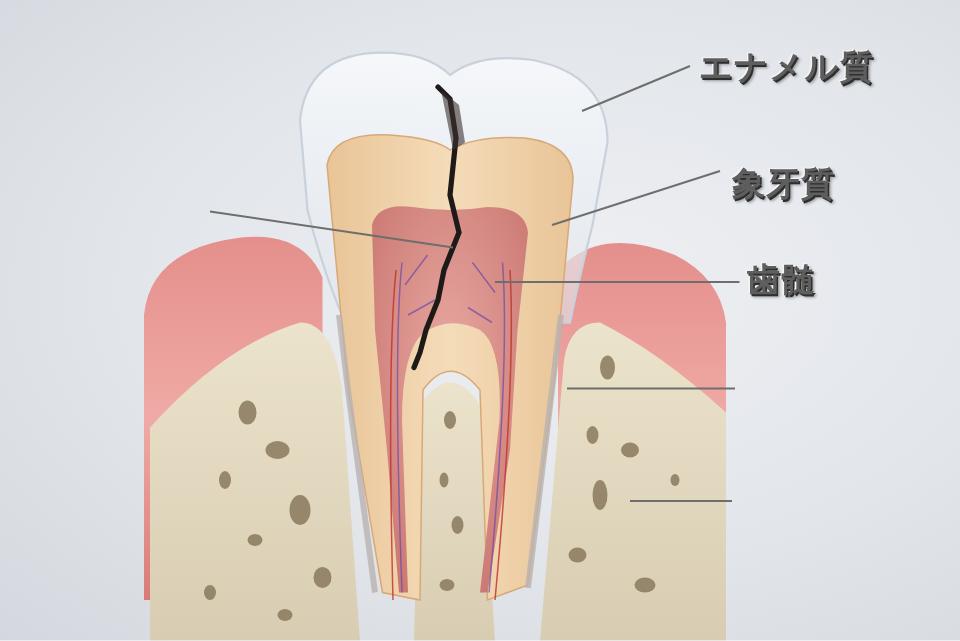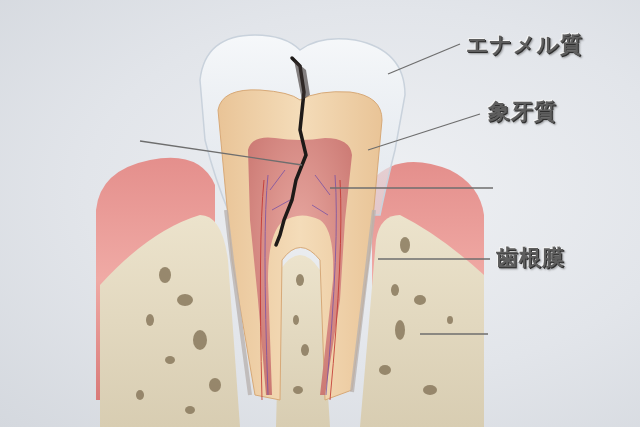--- a/index.html
+++ b/index.html
@@ -102,15 +102,15 @@
       <line x1="388" y1="74" x2="460" y2="44"></line>
       <line x1="368" y1="150" x2="480" y2="114"></line>
       <line x1="140" y1="141" x2="302" y2="165"></line>
       <line x1="330" y1="188" x2="493" y2="188"></line>
       <line x1="378" y1="259" x2="490" y2="259"></line>
       <line x1="420" y1="334" x2="488" y2="334"></line>
     </g>
   </svg>
 
   <div class="label" style="left:466px; top:30px;">エナメル質</div>
-  <div class="label" style="left:488px; top:97px;">象牙質</div>
-  <div class="label" style="left:496px; top:243px;">歯根膜</div>
+  <div class="label" style="left:488px; top:108px;">象牙質</div>
+  <div class="label" style="left:498px; top:172px;">歯髄</div>
 </div>
 
 </body></html>

